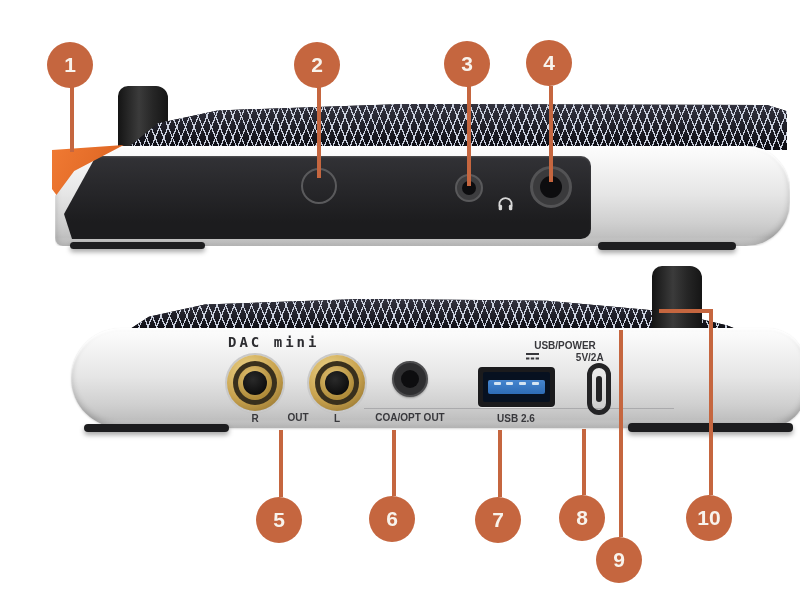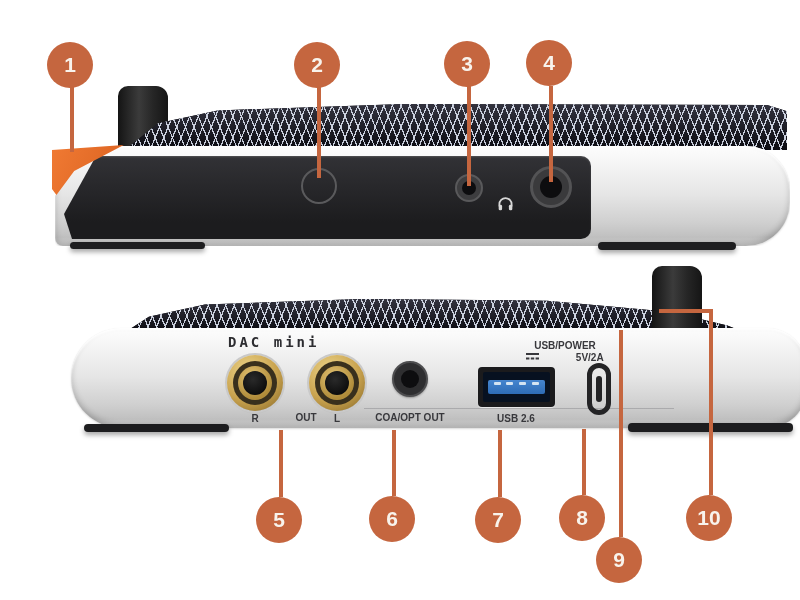--- a/index.html
+++ b/index.html
@@ -142,21 +142,21 @@
       <svg style="position:static;vertical-align:1px;" width="13" height="7" viewBox="0 0 13 7">
         <rect x="0" y="0" width="13" height="2" fill="#38383c"></rect>
         <rect x="0" y="4.5" width="3.4" height="2" fill="#38383c"></rect>
         <rect x="4.8" y="4.5" width="3.4" height="2" fill="#38383c"></rect>
         <rect x="9.6" y="4.5" width="3.4" height="2" fill="#38383c"></rect>
       </svg>
       <span style="position:static;font-size:10px;font-weight:bold;color:#38383c;margin-left:32px;">5V/2A</span>
     </div>
 
     <div class="port-label" style="left:229px;top:413px;width:20px;">R</div>
-    <div class="port-label" style="left:266px;top:412px;width:32px;margin-left:8px;">OUT</div>
+    <div class="port-label" style="left:266px;top:412px;width:32px;">OUT</div>
     <div class="port-label" style="left:311px;top:413px;width:20px;">L</div>
     <div class="port-label" style="left:352px;top:412px;width:84px;">COA/OPT OUT</div>
     <div class="port-label" style="left:470px;top:413px;width:60px;">USB 2.6</div>
 
     <div class="foot" style="left:68px;top:424px;width:145px;height:8px;"></div>
     <div class="foot" style="left:612px;top:423px;width:165px;height:9px;"></div>
   </div>
 
   <div class="cline" style="left:70px;top:87px;height:65px;"></div>
   <div class="cline" style="left:317px;top:87px;height:91px;"></div>

